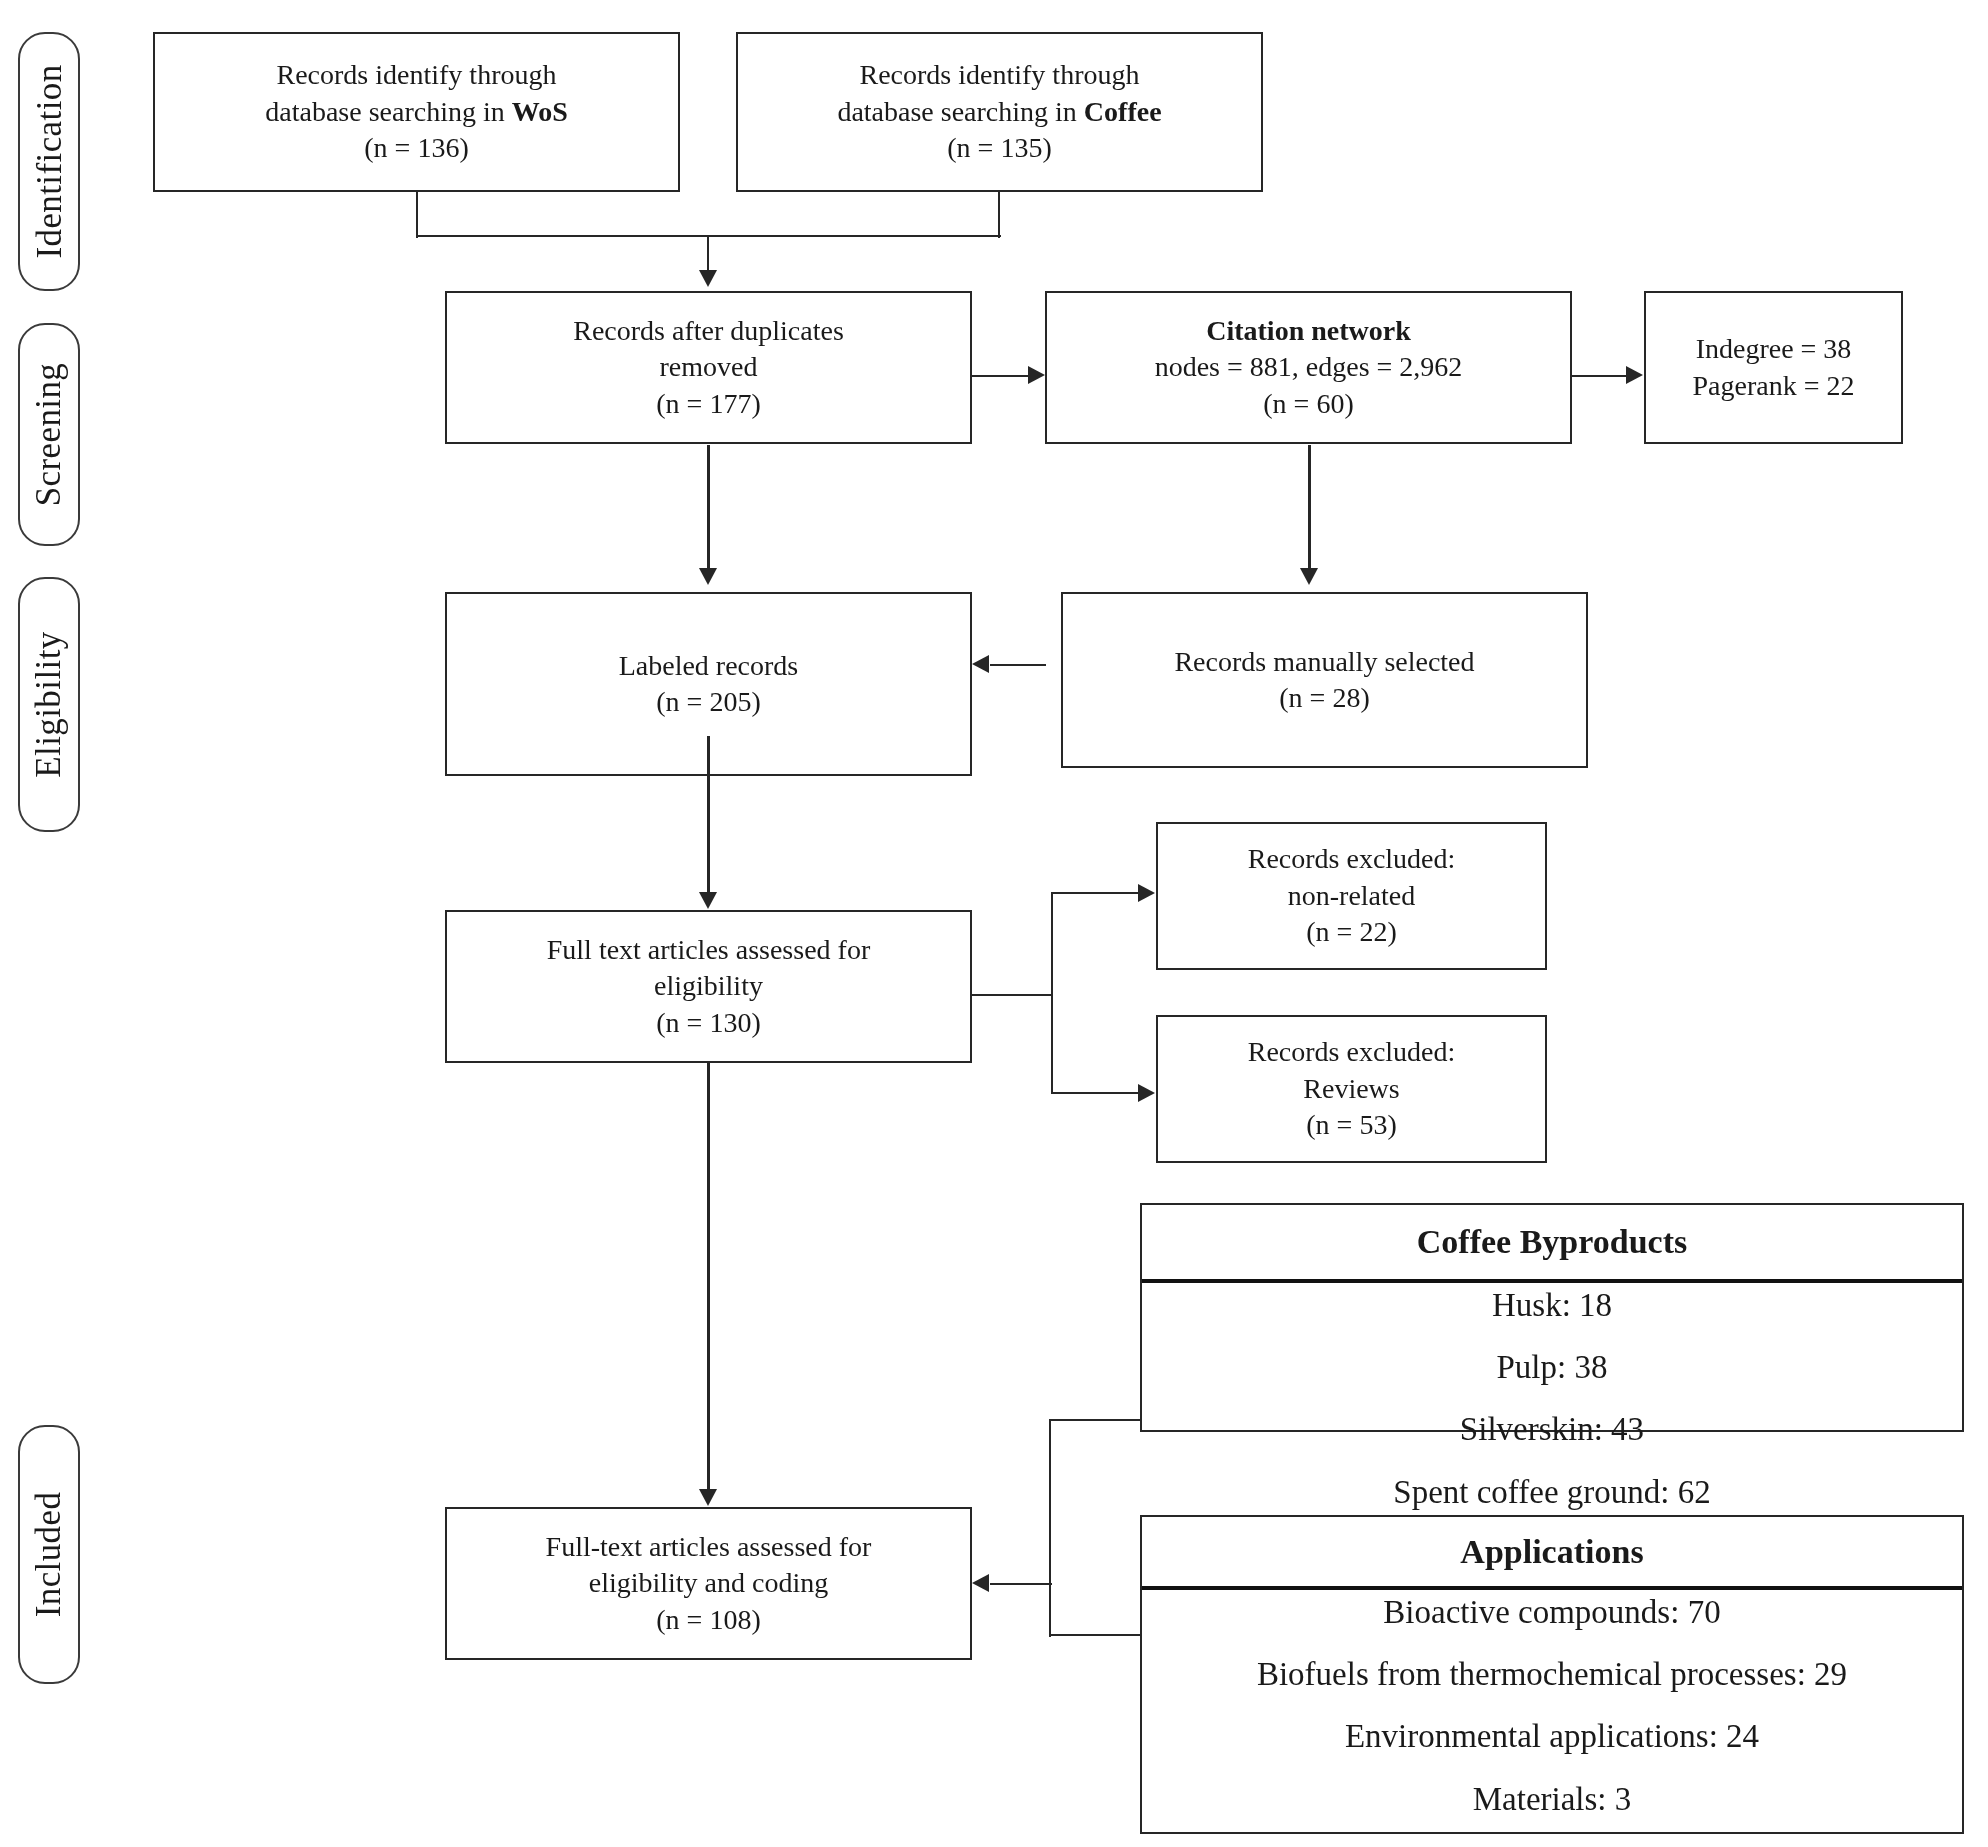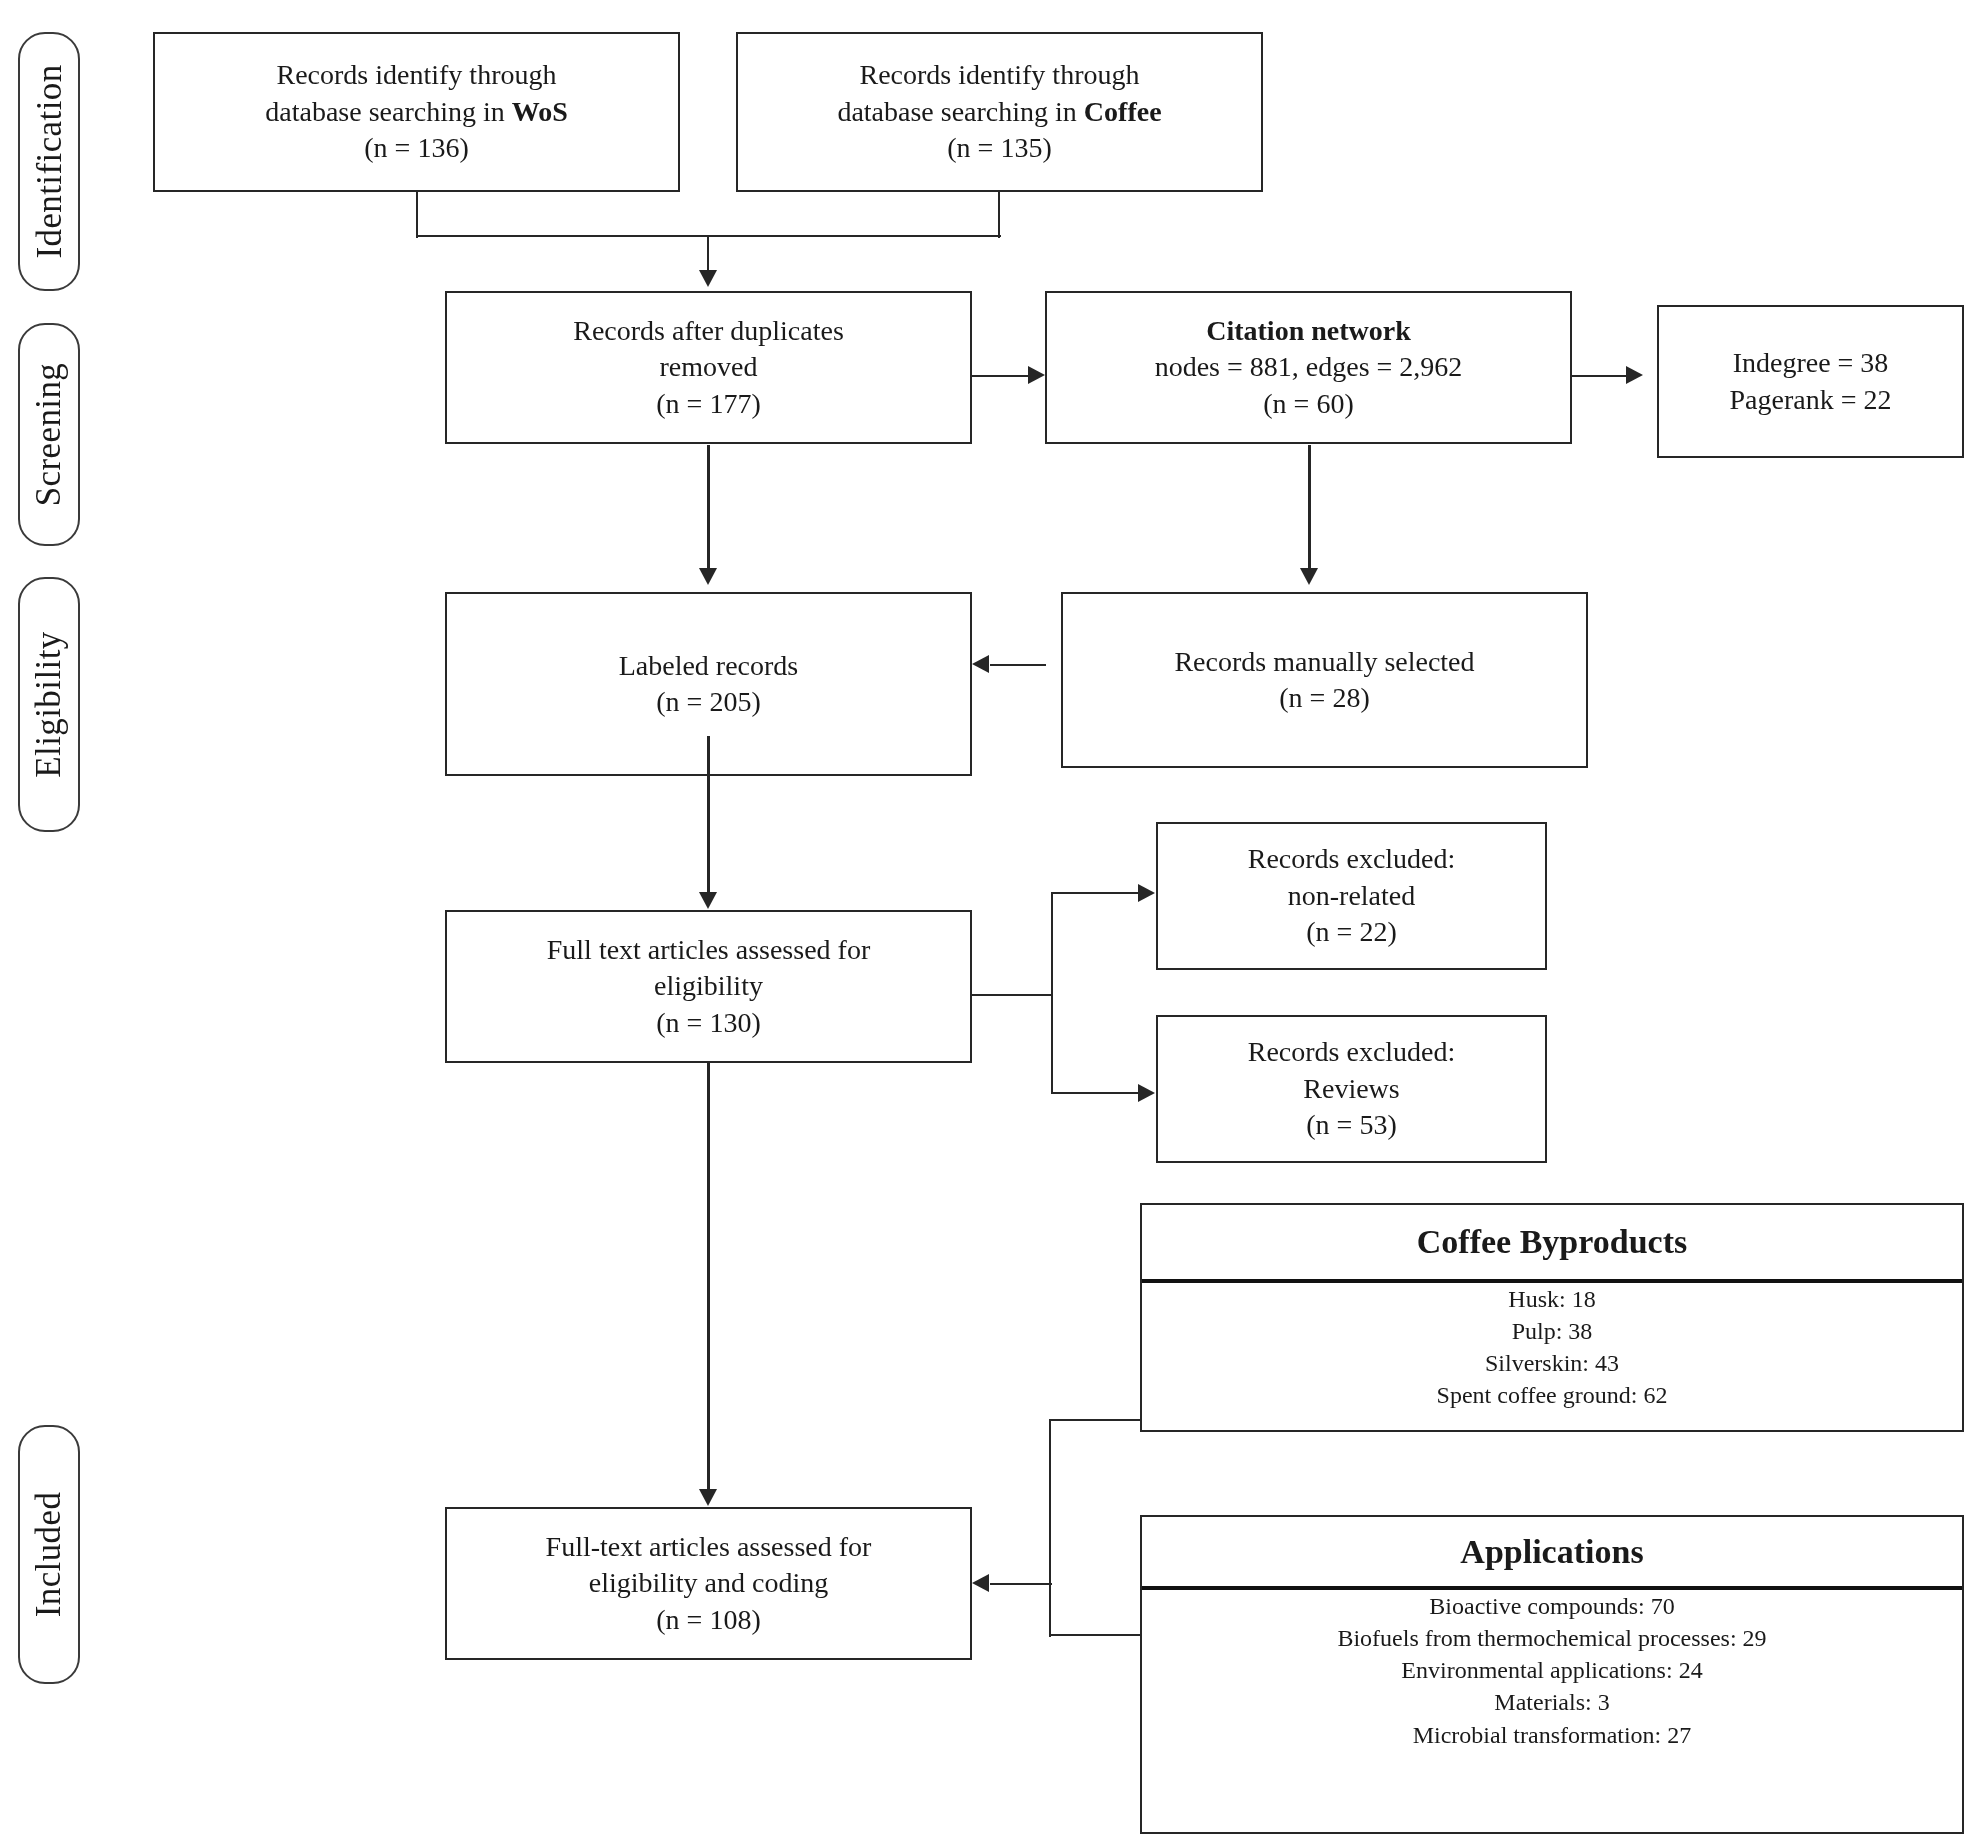--- a/index.html
+++ b/index.html
@@ -74,23 +74,24 @@
     font-size: 34px;
     font-weight: bold;
     border-bottom: 4.8px solid #111111;
     box-sizing: border-box;
   }
   .tbl-body {
     flex: 1 1 auto;
     display: flex;
     flex-direction: column;
     align-items: center;
-    justify-content: flex-start;
-    font-size: 24px;
+    justify-content: center;
+    font-size: 33px;
     line-height: 1.34;
+    gap: 18px;
   }
   .tbl-body .row { white-space: nowrap; }
 
   
   .hline, .vline {
     position: absolute;
     background: #262626;
   }
   .hline { height: 2.4px; }
   .vline { width: 2.4px; }
@@ -159,21 +160,21 @@
     <span class="ln">removed</span>
     <span class="ln">(n = 177)</span>
   </div>
 
   <div class="box bold-title" style="left:1045px; top:291px; width:527px; height:153px;">
     <span class="ln ttl">Citation network</span>
     <span class="ln">nodes = 881, edges = 2,962</span>
     <span class="ln">(n = 60)</span>
   </div>
 
-  <div class="box" style="left:1644px; top:305px; width:307px; height:153px;margin-left:13px;">
+  <div class="box" style="left:1644px; top:291px; width:259px; height:153px;">
     <span class="ln">Indegree = 38</span>
     <span class="ln">Pagerank = 22</span>
   </div>
 
   <div class="hline" style="left:971px; top:375px; width:57px;"></div>
   <div class="arrow-right" style="left:1028px; top:366px;"></div>
 
   <div class="hline" style="left:1572px; top:375px; width:54px;"></div>
   <div class="arrow-right" style="left:1626px; top:366px;"></div>
 

